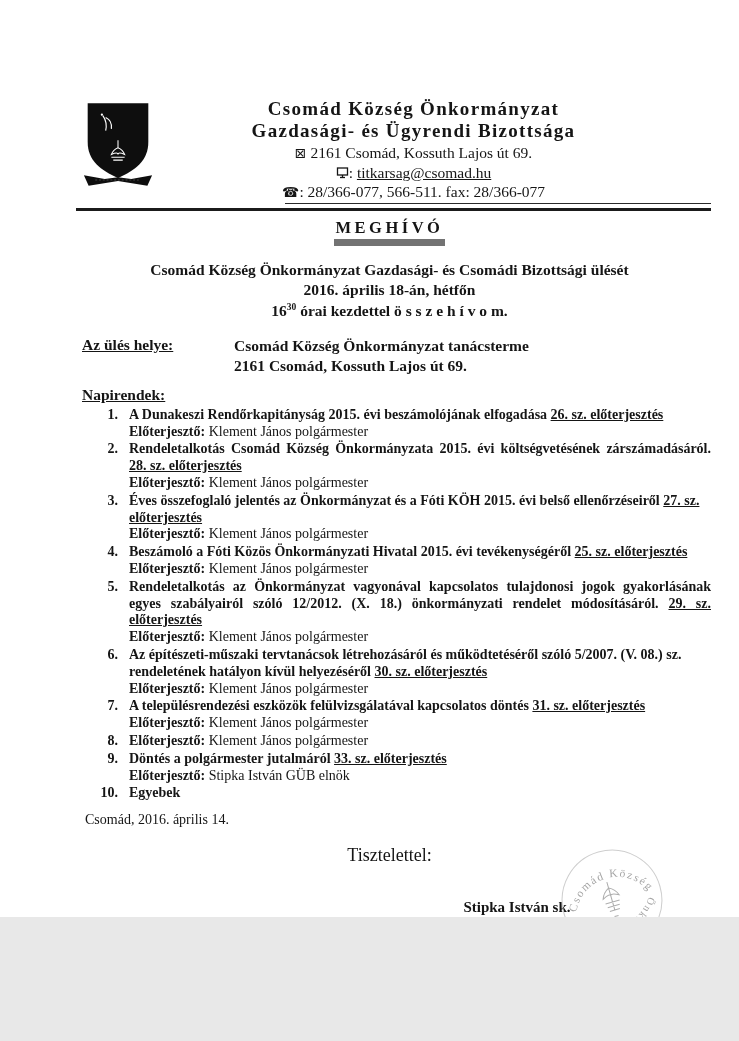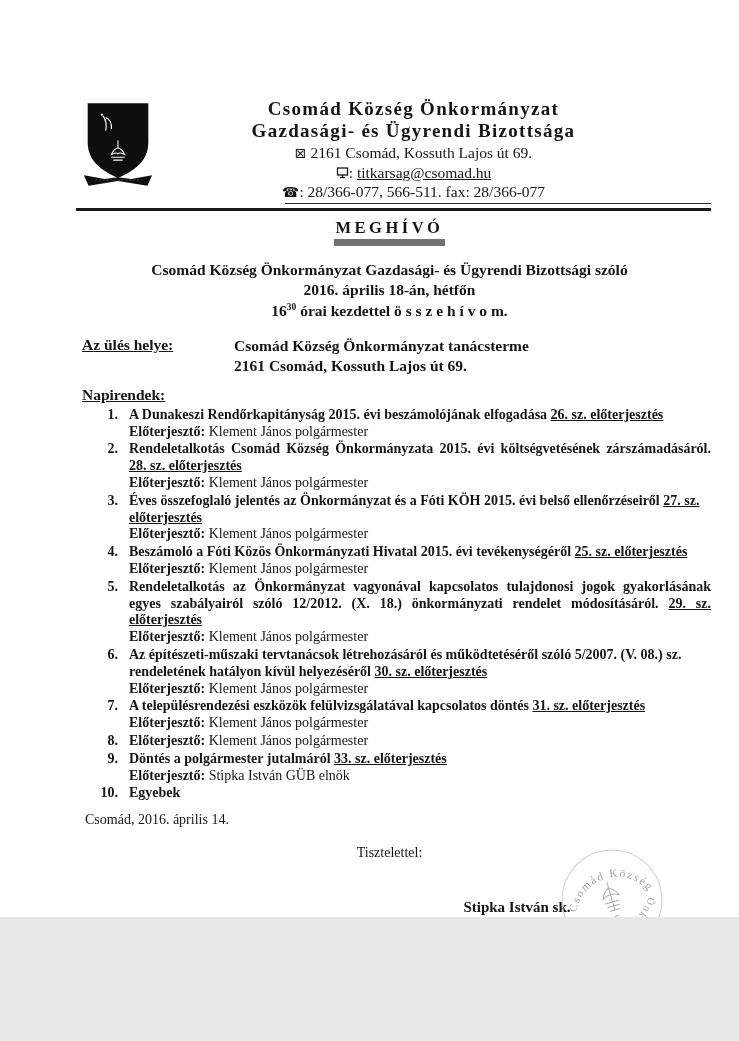--- a/index.html
+++ b/index.html
@@ -48,21 +48,21 @@
   .num { min-width:36px; text-align:right; font-weight:bold; padding-right:11px; flex-shrink:0; }
   .body { flex:1; }
   .title { font-weight:bold; }
   .justify { text-align:justify; }
   .u { text-decoration:underline; }
   .presenter { font-weight:normal; }
   .plabel { font-weight:bold; }
 
   
   .date-line { margin-top:10px; margin-left:17px; font-size:14px; }
-  .closing { text-align:center; margin-top:17px; font-size:14px; }
+  .closing { text-align:center; margin-top:17px; font-size:18px; }
   .signature {
     position:absolute; left:450px; top:899px; width:134px; text-align:center;
     font-weight:bold; font-size:15px; line-height:1.15;
   }
   .stamp {
     position:absolute; left:558px; top:846px; width:108px; height:108px;
     transform:rotate(-16deg); opacity:.8; pointer-events:none;
   }
 </style>
 </head>
@@ -104,21 +104,21 @@
       </div>
     </div>
     <div class="hr-thin"></div>
     <div class="hr-thick"></div>
 
     <div class="meghivo-line">
       <span class="meghivo">MEGHÍVÓ</span>
     </div>
 
     <div class="summons">
-      <div>Csomád Község Önkormányzat Gazdasági- és Ügyrendi Bizottsági szóló</div>
+      <div>Csomád Község Önkormányzat Gazdasági- és Csomádi Bizottsági ülését</div>
       <div>2016. április 18-án, hétfőn</div>
       <div><span>16</span><span class="tsup">30</span><span> órai kezdettel ö s s z e h í v o m.</span></div>
     </div>
 
     <div class="location">
       <div class="loc-label">Az ülés helye:</div>
       <div class="loc-value">
         <div>Csomád Község Önkormányzat tanácsterme</div>
         <div>2161 Csomád, Kossuth Lajos út 69.</div>
       </div>

